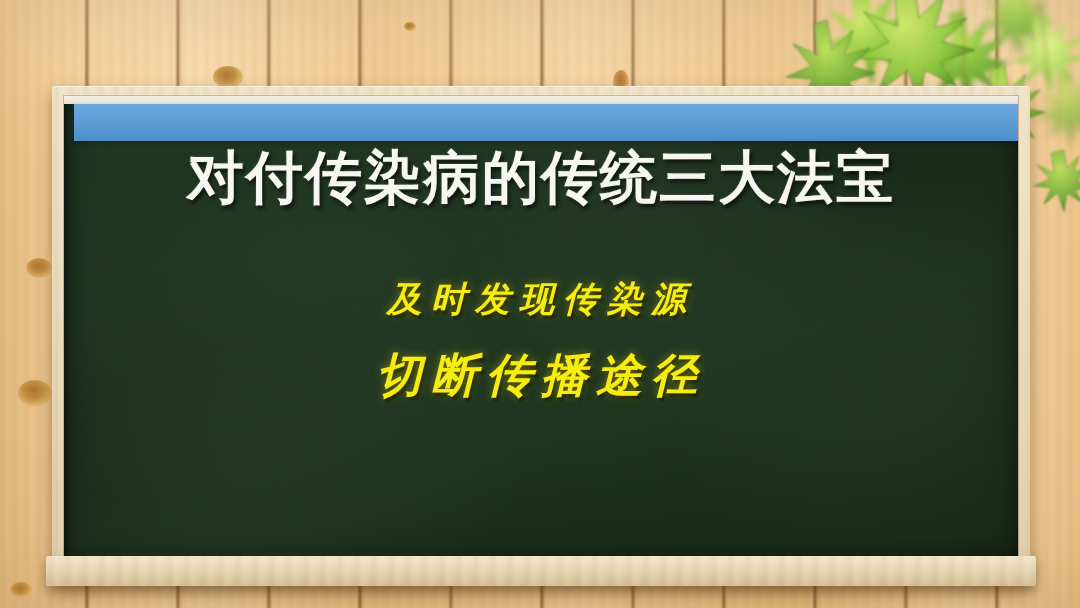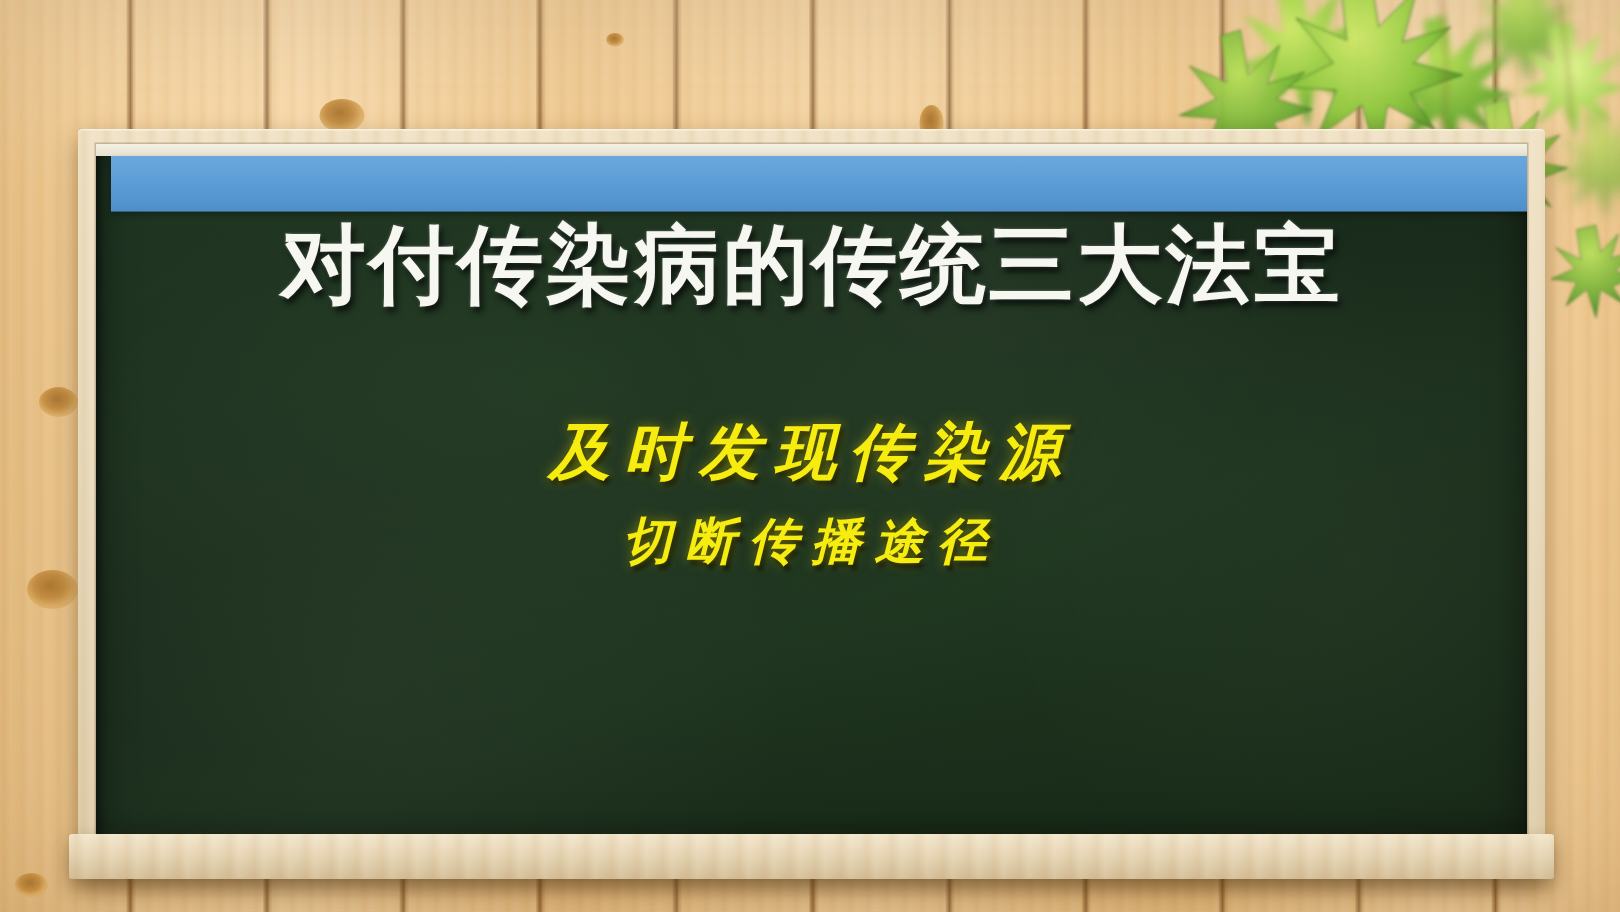--- a/index.html
+++ b/index.html
@@ -169,22 +169,22 @@
     color: #f6ec10;
     font-weight: bold;
     font-style: italic;
     font-family: "DejaVu Serif", "Liberation Serif", serif;
     text-shadow:
       0 0 8px rgba(200,190,0,0.55),
       2px 3px 3px rgba(0,0,0,0.75);
     white-space: nowrap;
     line-height: 1.0;
   }
-  .slogan-1 { font-size: 41px; letter-spacing: 9px; margin-bottom: 22px; }
-  .slogan-2 { font-size: 33px; letter-spacing: 9px; margin-bottom: 22px; }
+  .slogan-1 { font-size: 35px; letter-spacing: 9px; margin-bottom: 36px; }
+  .slogan-2 { font-size: 46px; letter-spacing: 9px; margin-bottom: 22px; }
   .slogan-3 { font-size: 37px; letter-spacing: 8px; }
 
   
   .chalk-dust {
     position: absolute;
     inset: 0;
     z-index: 2;
     background:
       radial-gradient(circle at 18% 80%, rgba(220,230,215,0.045) 0%, rgba(0,0,0,0) 34%),
       radial-gradient(circle at 62% 20%, rgba(220,230,215,0.035) 0%, rgba(0,0,0,0) 30%),

